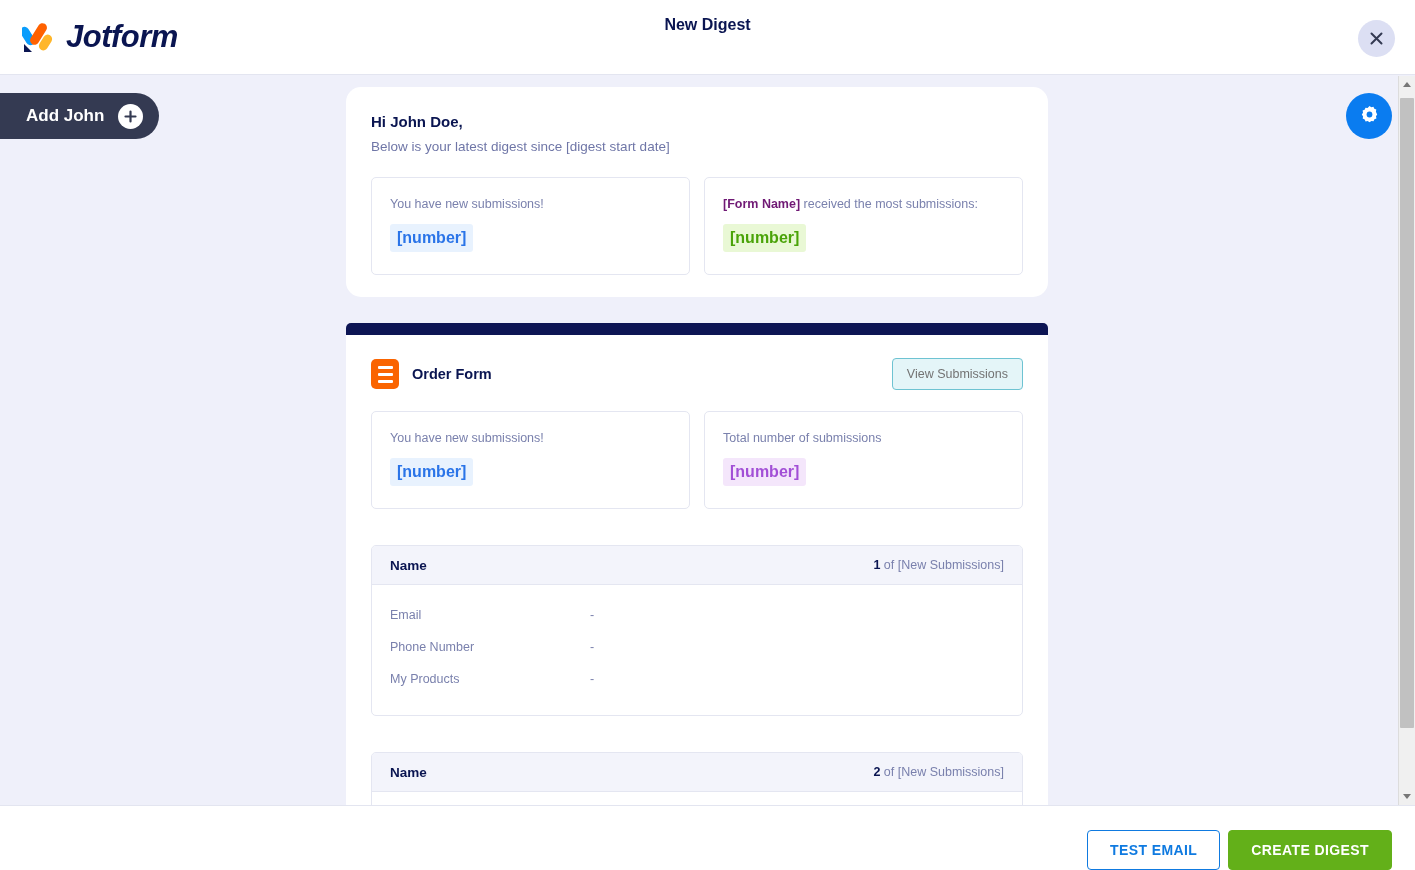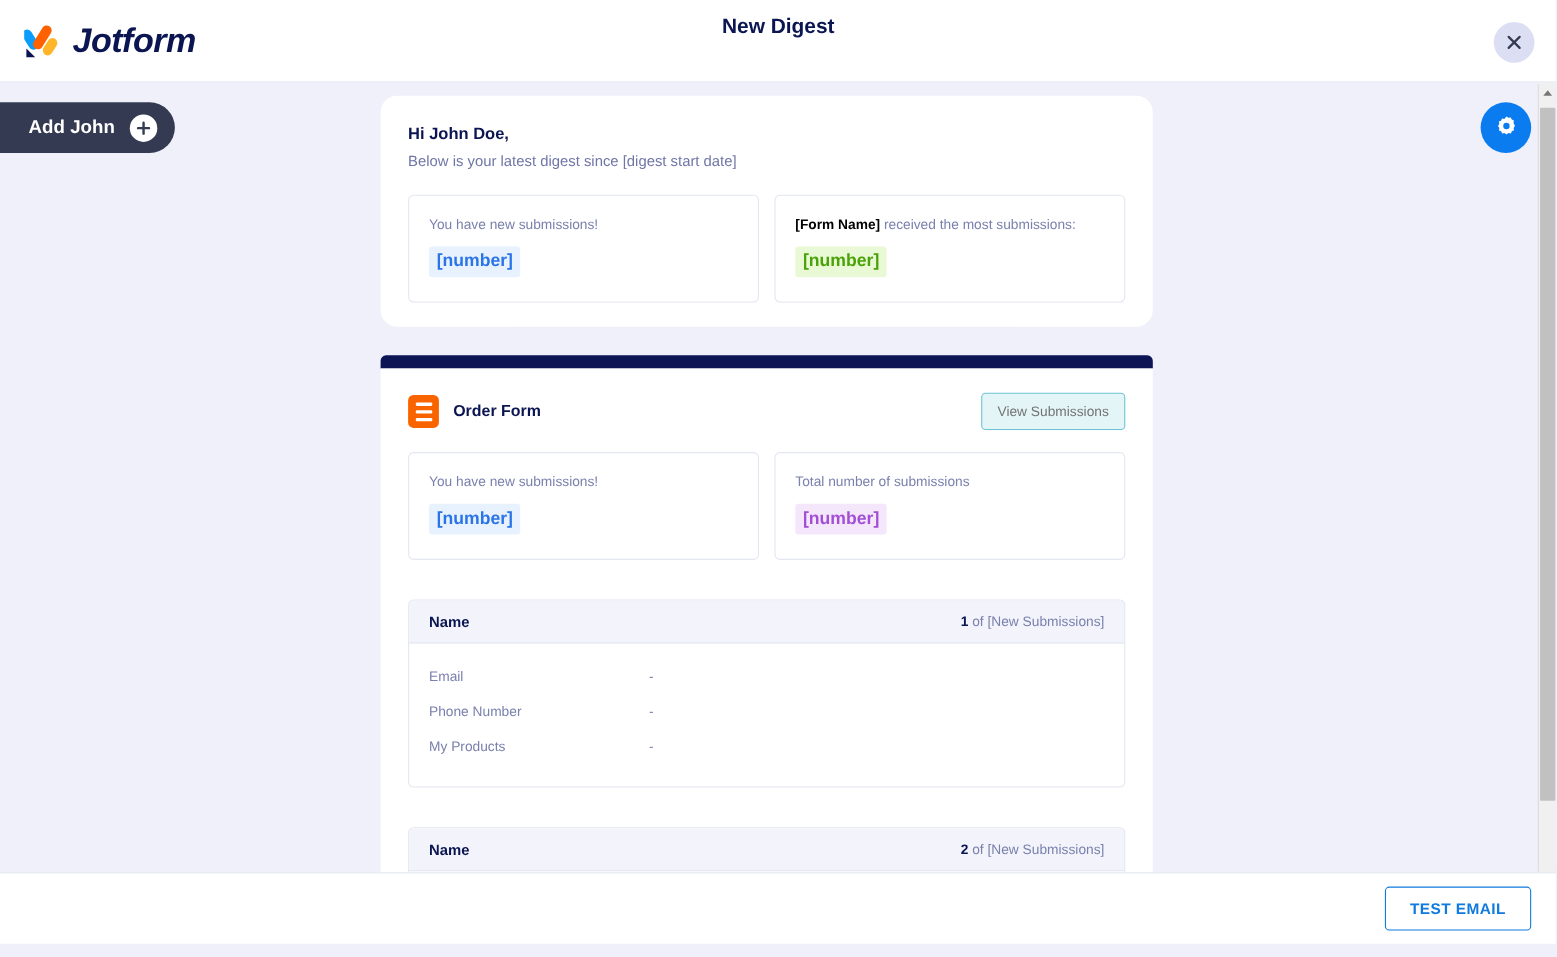--- a/index.html
+++ b/index.html
@@ -48,21 +48,21 @@
     font-style: italic;
   }
 
   .header-center {
     position: absolute;
     left: 0; right: 0; top: 12px;
     text-align: center;
     pointer-events: none;
   }
   .header-title {
-    font-size: 19px;
+    font-size: 16px;
     font-weight: bold;
     color: #0a1551;
     line-height: 26px;
   }
   .header-sub {
     font-size: 15px;
     color: #6f76a7;
     line-height: 22px;
     margin-top: 1px;
   }
@@ -177,21 +177,21 @@
     border-radius: 5px;
     padding: 17px 18px 22px 18px;
     min-height: 93px;
   }
   .stat-label {
     font-size: 12.5px;
     color: #7a81ad;
     line-height: 18px;
   }
   .stat-label b {
-    color: #000000;
+    color: #701a75;
     font-weight: bold;
   }
   .stat-value {
     display: inline-block;
     margin-top: 11px;
     font-size: 16px;
     font-weight: bold;
     padding: 3px 7px;
     border-radius: 3px;
     line-height: 22px;
@@ -209,20 +209,21 @@
     border-radius: 5px 5px 0 0;
   }
   .form-card {
     width: 702px;
     background: #ffffff;
     border-radius: 0 0 5px 5px;
     padding: 22px 25px 25px 25px;
   }
   .form-head {
     display: flex;
+    align-items: center;
     justify-content: space-between;
     height: 34px;
   }
   .form-ident {
     display: flex;
     align-items: center;
     gap: 13px;
   }
   .form-icon {
     width: 28px; height: 30px;
@@ -336,27 +337,27 @@
     width: 14px;
     height: 630px;
     background: #c1c1c1;
     border-radius: 1px;
     cursor: pointer;
   }
 
   
   .footer {
     position: absolute;
-    left: 0; bottom: 12px;
+    left: 0; bottom: 0;
     width: 1415px;
     height: 65px;
     background: #ffffff;
     border-top: 1px solid #e3e5f0;
     display: flex;
-    align-items: center;
+    align-items: flex-end;
     justify-content: flex-end;
     padding-right: 23px;
     gap: 8px;
     z-index: 30;
   }
   .btn {
     border-radius: 4px;
     font-size: 14px;
     font-weight: bold;
     letter-spacing: 0.4px;
@@ -518,15 +519,16 @@
       <i></i>
     </div>
     <div class="sb-thumb"></div>
     <div class="sb-arrow down">
       <i></i>
     </div>
   </div>
 
   <div class="footer">
     <button class="btn btn-outline">TEST EMAIL</button>
+    <button class="btn btn-green">CREATE DIGEST</button>
   </div>
 
 </div>
 
 </body></html>

